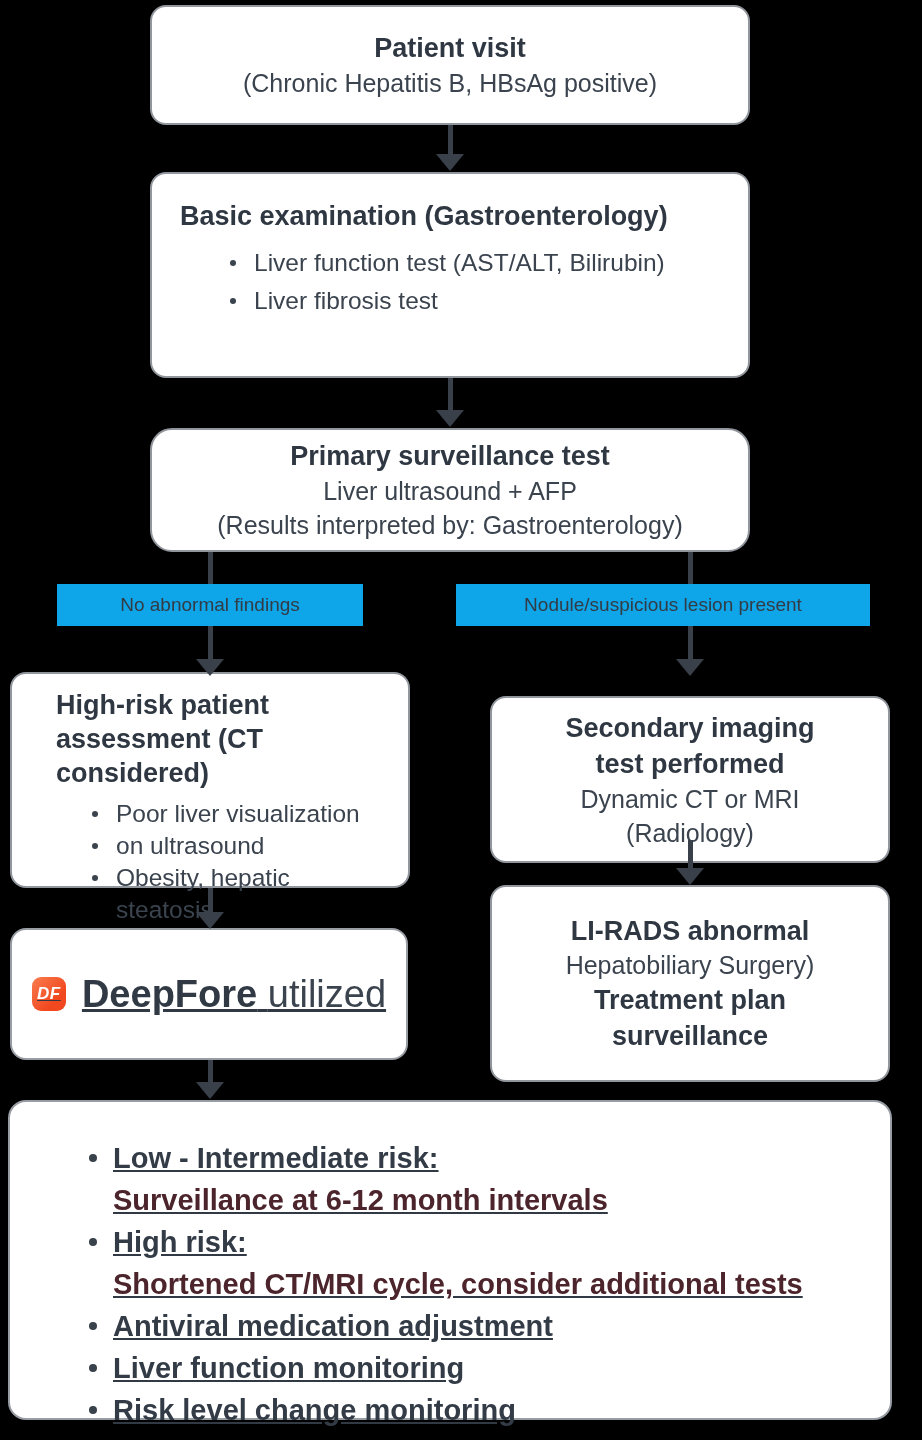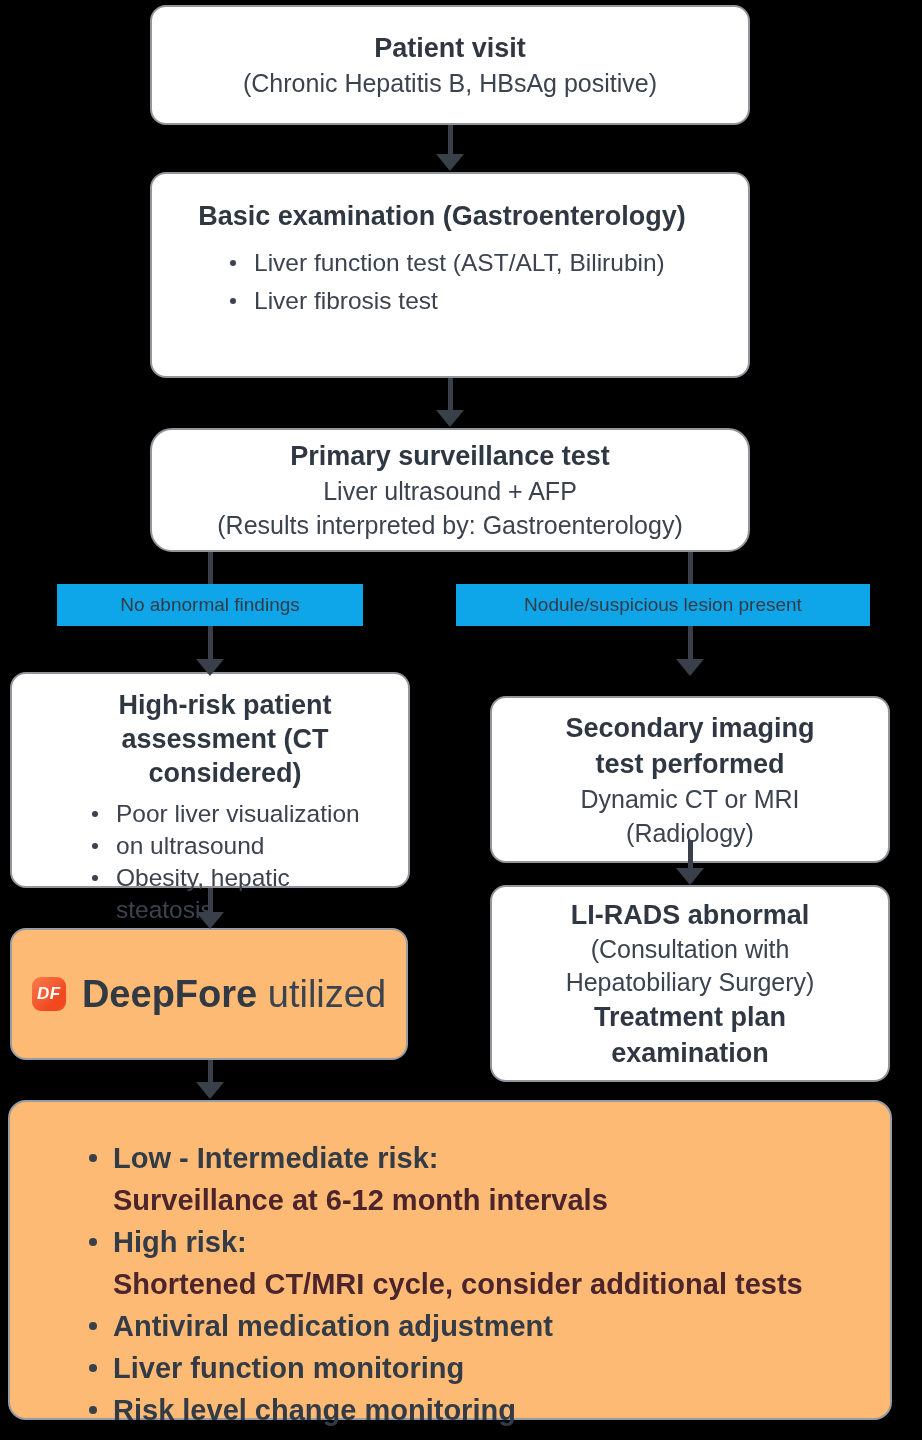--- a/index.html
+++ b/index.html
@@ -6,23 +6,23 @@
   .stage{
     position:relative;width:922px;height:1440px;background:#000;
     font-family:"Liberation Sans","DejaVu Sans",sans-serif;
     color:#313a44;overflow:hidden;
   }
   
   .node{
     position:absolute;background:#fff;border:2px solid #91969c;border-radius:16px;
     box-sizing:border-box;box-shadow:0 5px 12px rgba(0,0,0,.65);
   }
-  .node.peach{background:#fdba74;border-color:#989da3;}
+  .node.peach{background:#ffffff;border-color:#989da3;text-decoration:underline;}
   .center-col{display:flex;flex-direction:column;align-items:center;justify-content:center;height:100%;}
-  .n-title{font-size:27px;font-weight:700;color:#2f3842;line-height:36px;text-align:center;}
+  .n-title{font-size:27px;font-weight:700;color:#2f3842;line-height:36px;text-align:left;}
   .n-sub{font-size:25px;font-weight:400;color:#3a434e;line-height:34px;text-align:center;}
   
   ul.blist{list-style:none;margin:10px 0 0 0;padding:0;}
   ul.blist li{position:relative;font-size:24.5px;color:#3a434e;}
   ul.blist li::before{
     content:"";position:absolute;left:2px;top:16px;width:6px;height:6px;border-radius:50%;background:#3a434e;
   }
   
   #box-basic{padding:24px 44px 0 28px;}
   #box-basic ul.blist{margin-left:24px;}
@@ -156,24 +156,23 @@
   </div>
 
   <div class="varrow" style="left:690px;top:840px;height:45px;">
     <div class="shaft"></div>
     <div class="head"></div>
   </div>
 
   <div class="node" id="box-lirads" style="left:490px;top:885px;width:400px;height:197px;">
     <div class="center-col">
       <div class="n-title">LI-RADS abnormal</div>
-      <div class="n-sub">(Consultation with</div>
       <div class="n-sub">Hepatobiliary Surgery)</div>
       <div class="n-title">Treatment plan</div>
-      <div class="n-title">examination</div>
+      <div class="n-title">surveillance</div>
     </div>
   </div>
 
   <div class="node peach" id="box-outcome" style="left:8px;top:1100px;width:884px;height:320px;">
     <ul class="outcome-list">
       <li>
         <span class="line">Low - Intermediate risk:</span>
         <span class="line maroon">Surveillance at 6-12 month intervals</span>
       </li>
       <li>

